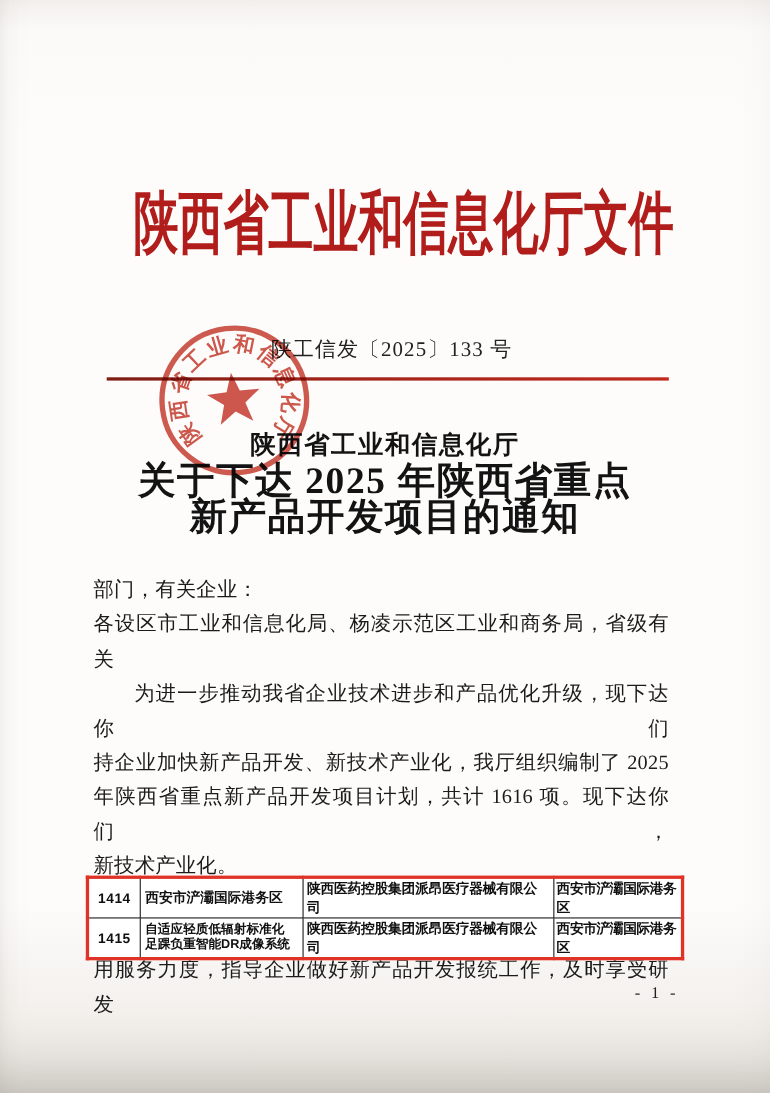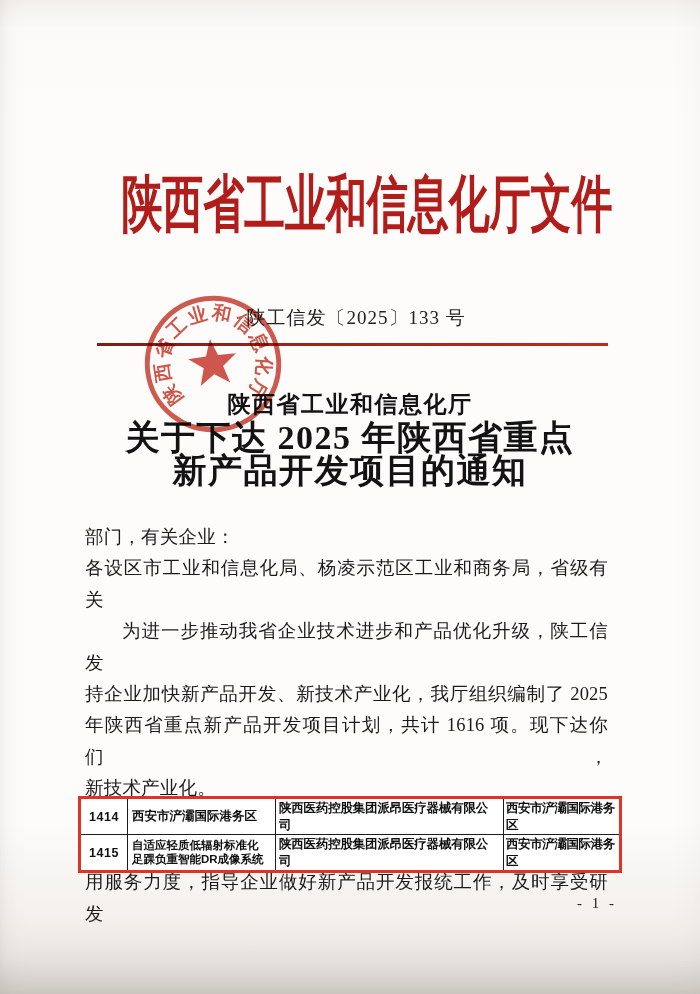--- a/index.html
+++ b/index.html
@@ -90,21 +90,21 @@
 
   <div class="heading">
     <div class="h1">陕西省工业和信息化厅</div>
     <div class="h2">关于下达 2025 年陕西省重点</div>
     <div class="h3">新产品开发项目的通知</div>
   </div>
 
   <div class="bodytext">
     <div class="line flush">部门，有关企业：</div>
     <div class="line jl">各设区市工业和信息化局、杨凌示范区工业和商务局，省级有关</div>
-    <div class="line jl ind">为进一步推动我省企业技术进步和产品优化升级，陕工信发</div>
+    <div class="line jl ind">为进一步推动我省企业技术进步和产品优化升级，现下达你们</div>
     <div class="line jl">持企业加快新产品开发、新技术产业化，我厅组织编制了 2025</div>
     <div class="line jl">年陕西省重点新产品开发项目计划，共计 1616 项。现下达你们，</div>
     <div class="line flush">新技术产业化。</div>
     <div class="line jl ind">一、各项目主管部门要进一步加大企业新产品研发和推广应</div>
     <div class="line jl">用服务力度，指导企业做好新产品开发报统工作，及时享受研发</div>
   </div>
 
   <table class="ptable">
     <colgroup>
       <col style="width:48px">

